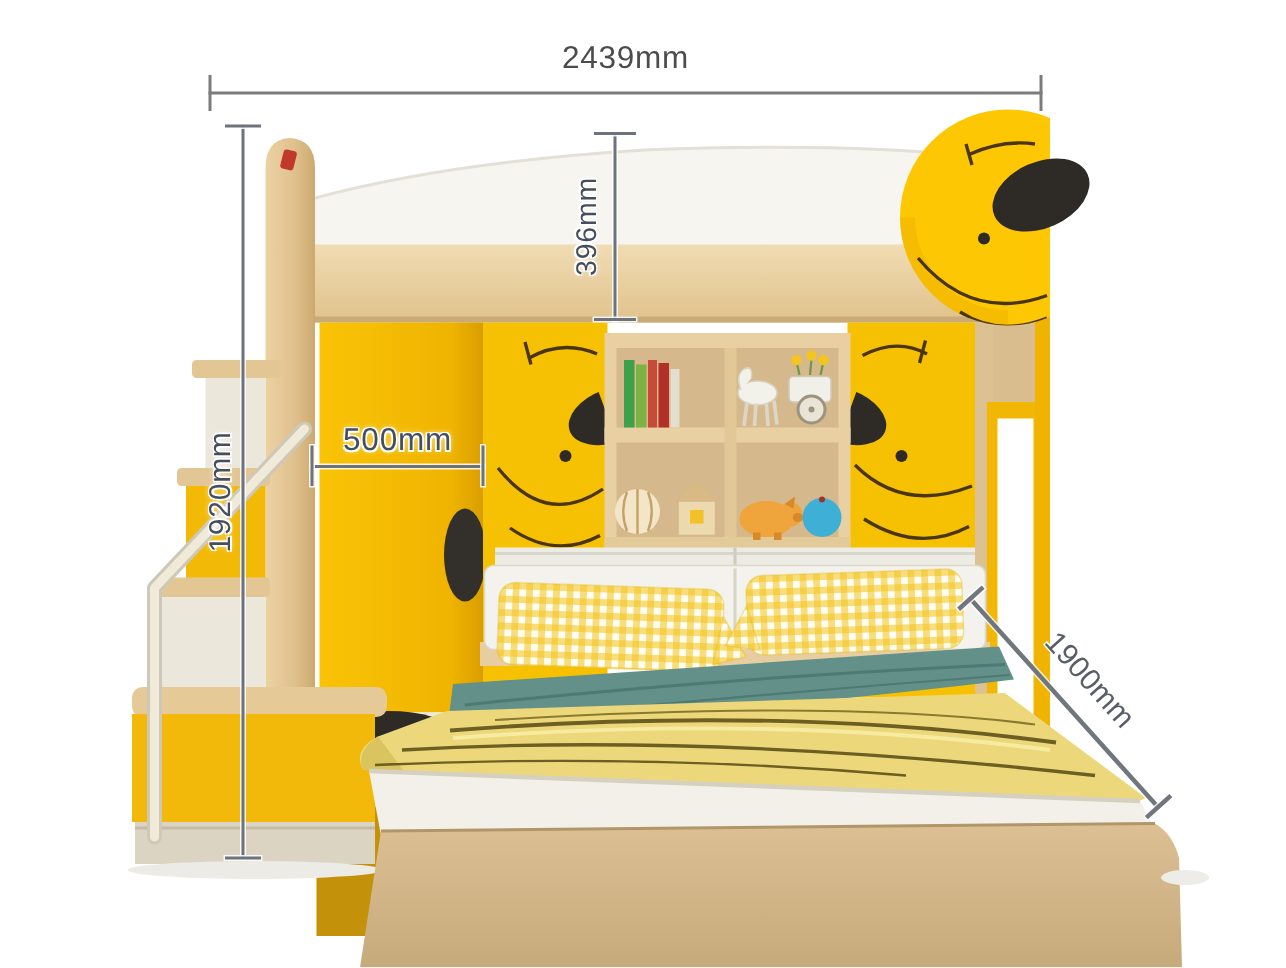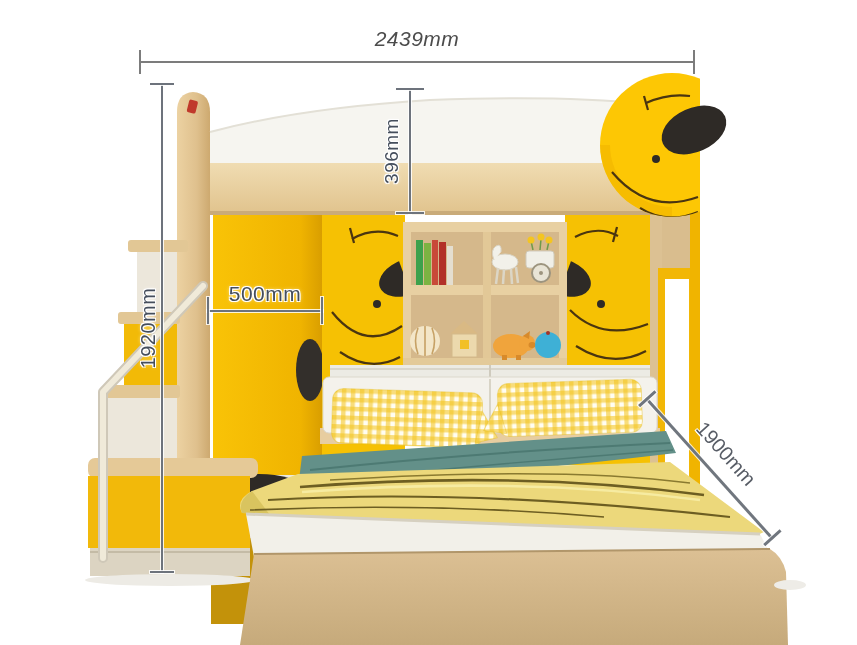--- a/index.html
+++ b/index.html
@@ -276,21 +276,21 @@
         <ellipse cx="790" cy="585" rx="16" ry="5" fill="#eeece7"></ellipse>
       </g>
     </g>
   </svg>
 
 
   <div class="dim dim-plain">
     <div class="dim-line-h" style="left:139px;top:61px;width:556px;"></div>
     <div class="dim-line-v" style="left:139px;top:50px;height:24px;"></div>
     <div class="dim-line-v" style="left:693px;top:50px;height:24px;"></div>
-    <div class="dim-label" style="left:417px;top:51px;transform:translate(-50%,-100%);color:#4c4c4c;text-shadow:none;font-style:italic;">2439mm</div>
+    <div class="dim-label" style="left:417px;top:51px;transform:translate(-50%,-100%);color:#4c4c4c;text-shadow:none;">2439mm</div>
   </div>
 
   <div class="dim">
     <div class="dim-line-v" style="left:161px;top:83px;height:490px;"></div>
     <div class="dim-line-h" style="left:150px;top:83px;width:24px;"></div>
     <div class="dim-line-h" style="left:150px;top:571px;width:24px;"></div>
     <div class="dim-label rot-ccw" style="left:148px;top:328px;font-size:20px;">1920mm</div>
   </div>
 
   <div class="dim">

